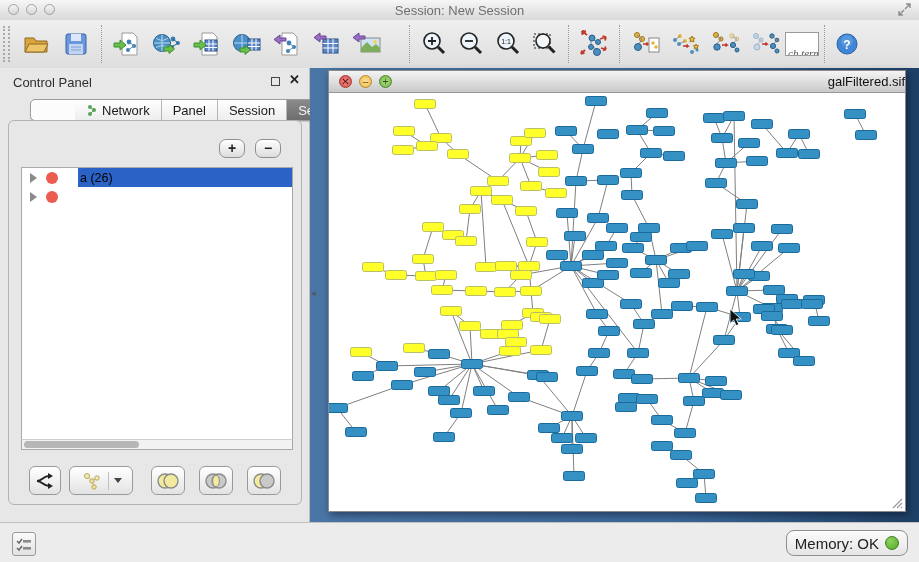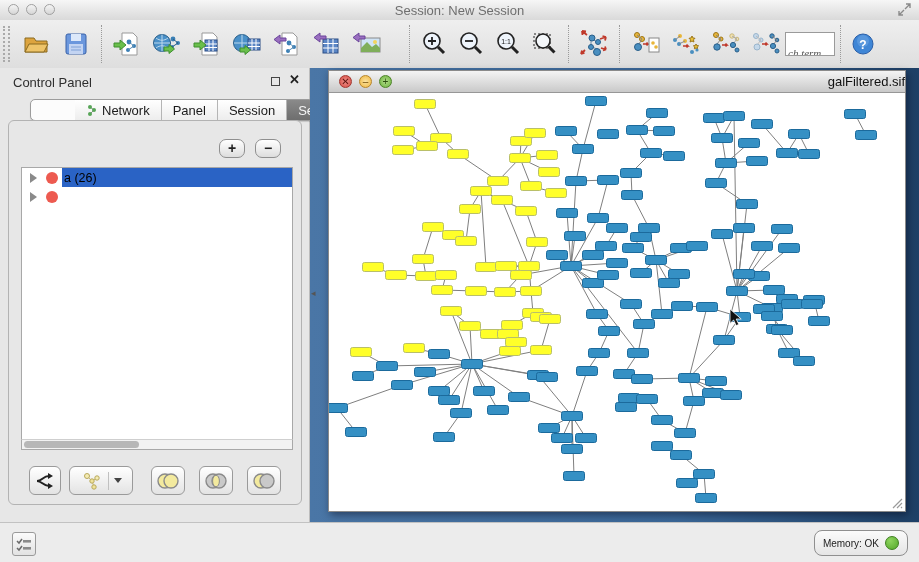--- a/index.html
+++ b/index.html
@@ -17,21 +17,21 @@
   .resize-glyph { position:absolute; right:8px; top:3px; color:#8a8a8a; font-size:12px; }
 
   
   .toolbar { position:absolute; left:0; top:20px; width:919px; height:48px;
     background:linear-gradient(#efefef,#dedede); display:flex; align-items:center; }
   .grip { width:7px; height:36px; margin-left:3px;
     border-left:2px dotted #aaa; border-right:2px dotted #aaa; }
   .tbtn { width:40px; height:42px; display:flex; align-items:center; justify-content:center;
     background:transparent; border:none; }
   .tsep { width:1px; height:38px; border-left:1px dotted #9a9a9a; margin:0 5px; }
-  .searchbox { width:50px; height:20px; border:1px solid #9a9a9a; background:#fff;
+  .searchbox { width:34px; height:20px; border:1px solid #9a9a9a; background:#fff;
     font-style:italic; font-size:11px; color:#555; padding:11px 2px;
     font-family:"Liberation Serif", serif; overflow:hidden; white-space:nowrap; line-height:18px; }
   .helpbtn { width:22px; height:22px; margin-left:6px; border:none; background:transparent; }
 
   
   .control-panel { position:absolute; left:0; top:68px; width:310px; height:454px;
     background:#e7e7e7; border-right:1px solid #bdbdbd; }
   .cp-header { position:relative; height:29px; }
   .cp-title { position:absolute; left:13px; top:7px; font-size:13px; color:#2e2e2e; }
   .cp-float { position:absolute; right:29px; top:9px; width:9px; height:9px; border:1.5px solid #444; background:transparent; }
@@ -51,21 +51,21 @@
     border-radius:7px; background:linear-gradient(#ffffff,#dddddd);
     font-size:14px; font-weight:bold; color:#222; line-height:15px; text-align:center; }
   .pm-add { right:56px; } .pm-remove { right:20px; }
 
   .setlist { position:absolute; left:12px; top:46px; width:272px; height:283px;
     background:#fff; border:1px solid #a8a8a8; overflow:hidden; }
   .set-row { position:relative; height:19px; display:flex; align-items:center; }
   .row-tri { width:0; height:0; border-left:7px solid #8a8a8a; border-top:5px solid transparent;
     border-bottom:5px solid transparent; margin-left:8px; }
   .row-dot { width:12px; height:12px; border-radius:50%; background:#ed5a50; margin-left:9px; }
-  .row-hl { flex:1; align-self:stretch; margin-left:4px; background:#2a63c5; display:flex; align-items:center; }
+  .row-hl { flex:1; align-self:stretch; margin-left:20px; background:#2a63c5; display:flex; align-items:center; }
   .row-label { font-size:12.5px; color:#000; padding-left:2px; }
   .hscroll { position:absolute; left:12px; top:318px; width:272px; height:11px;
     background:#f2f2f2; border:1px solid #a8a8a8; border-top:1px solid #cfcfcf; }
   .hthumb { position:absolute; left:2px; top:1px; width:115px; height:7px; border-radius:4px; background:#b7b7b7; }
 
   .cp-buttons { position:absolute; left:0; bottom:8px; width:100%; height:30px; }
   .vbtn { position:absolute; height:29px; border:1px solid #9a9a9a; border-radius:6px;
     background:linear-gradient(#ffffff,#e3e3e3); display:flex; align-items:center; justify-content:center; }
   .vbtn-split { left:20px; width:32px; }
   .vbtn-combo { left:60px; width:64px; }
@@ -93,21 +93,21 @@
   .win-canvas { position:relative; width:576px; height:418px; background:#fff; overflow:hidden; }
   .resize-grip { position:absolute; right:2px; bottom:2px; }
 
   
   .statusbar { position:absolute; left:0; top:522px; width:919px; height:40px;
     background:#ececec; border-top:1px solid #c2c2c2; }
   .sb-left-btn { position:absolute; left:12px; top:9px; width:24px; height:24px;
     border:1px solid #9a9a9a; border-radius:3px; background:linear-gradient(#fbfbfb,#e2e2e2); padding:2px; }
   .memory-badge { position:absolute; right:11px; top:7px; height:26px; padding:0 8px;
     border:1px solid #8f8f8f; border-radius:8px; background:linear-gradient(#fbfbfb,#e5e5e5);
-    display:flex; align-items:center; gap:6px; font-size:10px; color:#222; }
+    display:flex; align-items:center; gap:6px; font-size:15px; color:#222; }
   .mem-dot { width:14px; height:14px; border-radius:50%;
     background:radial-gradient(circle at 35% 30%, #8ed45e, #54a829); border:1px solid #3e7f1f; }
 </style>
 </head>
 <body>
 
 <div id="app">
 
   <div class="titlebar">
     <span class="tl-circle" style="left:8px"></span>

